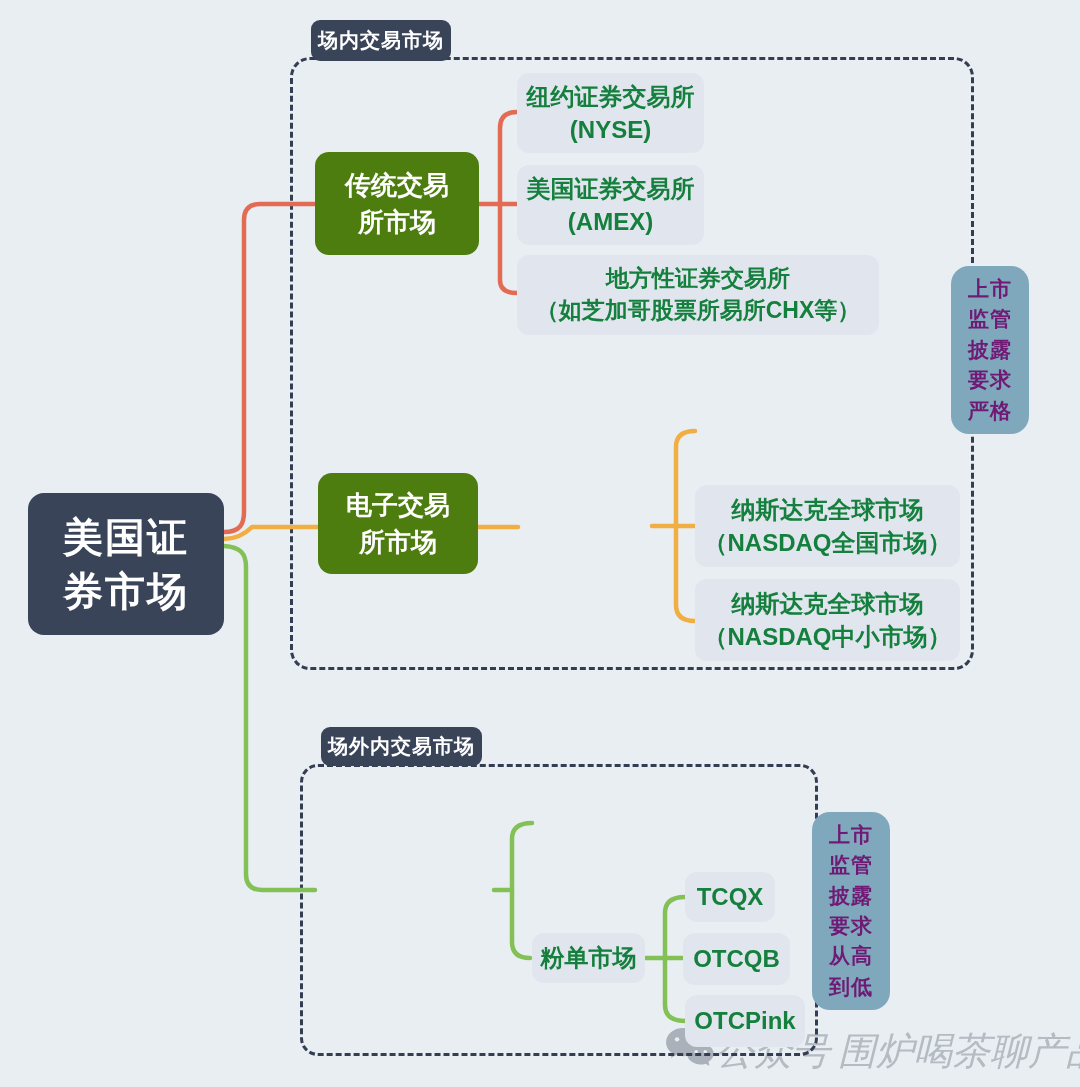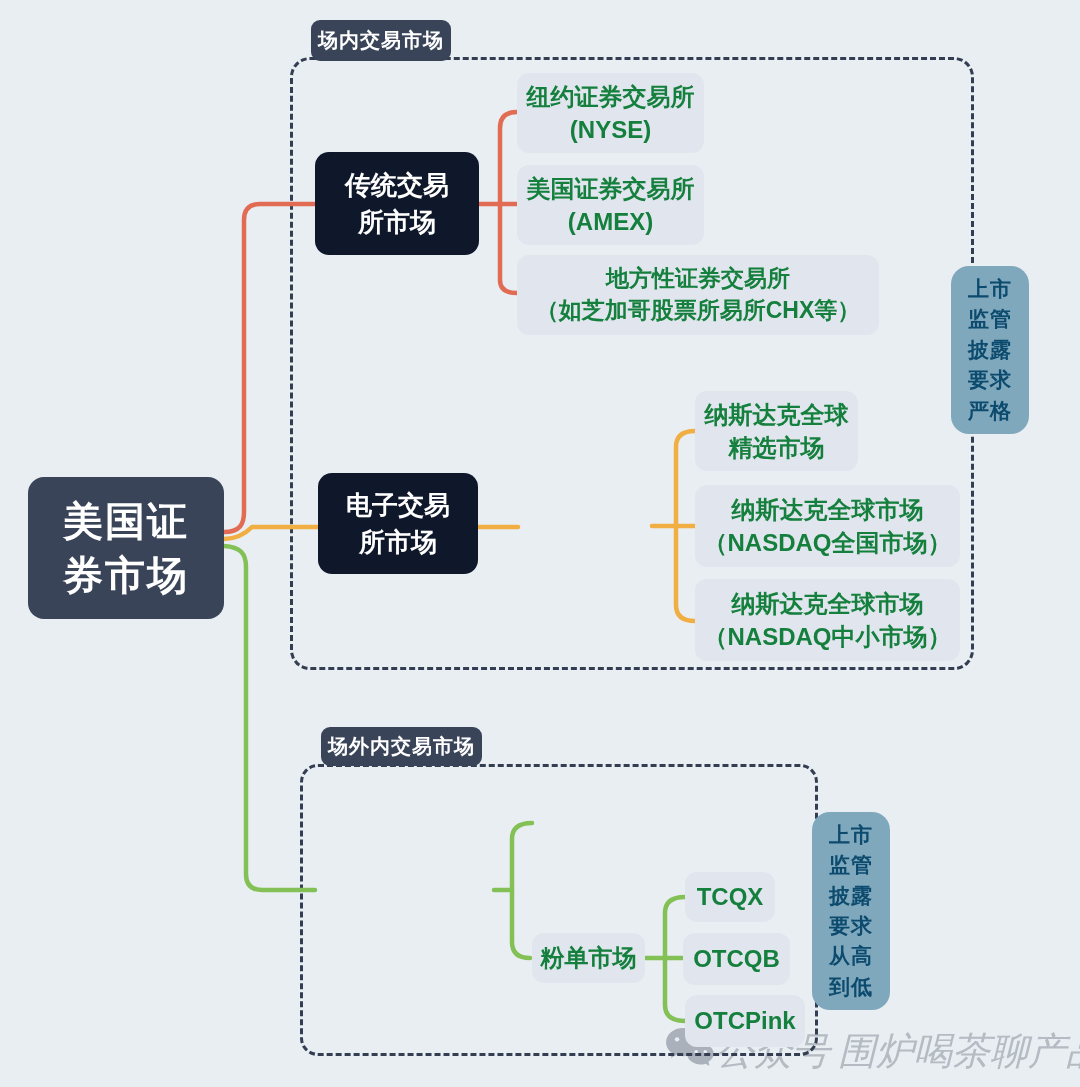--- a/index.html
+++ b/index.html
@@ -11,35 +11,35 @@
   .group-border { position:absolute; border:3px dashed #333e52; background:transparent; z-index:1; }
 
   
   .tab { position:absolute; background:#3a4458; color:#ffffff; font-weight:700; font-size:20px;
          display:flex; align-items:center; justify-content:center; border-radius:9px; z-index:4;
          letter-spacing:1px;text-align:center; }
 
   
   .root-node { position:absolute; background:#3a4458; color:#ffffff; font-weight:700; font-size:40px;
                line-height:1.35; display:flex; align-items:center; justify-content:center; 
-               border-radius:16px; white-space:pre-line; z-index:3; letter-spacing:2px; }
+               border-radius:16px; white-space:pre-line; z-index:3; letter-spacing:2px;margin-top:16px; }
 
   
-  .branch-node { position:absolute; background:#0f172a; color:#ffffff; font-weight:700; font-size:26px;
+  .branch-node { position:absolute; background:#4d7c0f; color:#ffffff; font-weight:700; font-size:26px;
                  line-height:1.4; display:flex; align-items:center; justify-content:center; text-align:center;
                  border-radius:14px; white-space:pre-line; z-index:3; }
 
   
   .leaf-node { position:absolute; background:#e0e5ee; color:#15803d; font-weight:600; font-size:24px;
                line-height:1.38; display:flex; align-items:center; justify-content:center; text-align:center;
                border-radius:12px; white-space:pre-line; z-index:3; }
   .leaf-sm { font-size:23px; }
 
   
-  .note-node { position:absolute; background:#7fa8bc; color:#0c4a6e; font-weight:700; font-size:21px;
+  .note-node { position:absolute; background:#7fa8bc; color:#701a75; font-weight:700; font-size:21px;
                line-height:1.45; display:flex; align-items:center; justify-content:center; text-align:center;
                border-radius:18px; white-space:pre-line; z-index:5; letter-spacing:1px; }
 
   
   #connectors { position:absolute; left:0; top:0; z-index:2; pointer-events:none; }
 
   
   .watermark { position:absolute; z-index:0; color:#b5bbc3; font-size:38px; white-space:nowrap;font-style:italic; }
   .wm-icon { position:absolute; z-index:0; }
 </style>
@@ -85,22 +85,20 @@
 所市场</div>
   <div class="leaf-node" style="left:517px; top:73px; width:187px; height:80px;">纽约证券交易所
 (NYSE)</div>
   <div class="leaf-node" style="left:517px; top:165px; width:187px; height:80px;">美国证券交易所
 (AMEX)</div>
   <div class="leaf-node leaf-sm" style="left:517px; top:255px; width:362px; height:80px;">地方性证券交易所
 （如芝加哥股票所易所CHX等）</div>
 
   <div class="branch-node" style="left:318px; top:473px; width:160px; height:101px;">电子交易
 所市场</div>
-  <div class="leaf-node" style="left:695px; top:391px; width:163px; height:80px;">纳斯达克全球
-精选市场</div>
   <div class="leaf-node" style="left:695px; top:485px; width:265px; height:82px;">纳斯达克全球市场
 （NASDAQ全国市场）</div>
   <div class="leaf-node" style="left:695px; top:579px; width:265px; height:82px;">纳斯达克全球市场
 （NASDAQ中小市场）</div>
 
   <div class="note-node" style="left:951px; top:266px; width:78px; height:168px;">上市
 监管
 披露
 要求
 严格</div>

